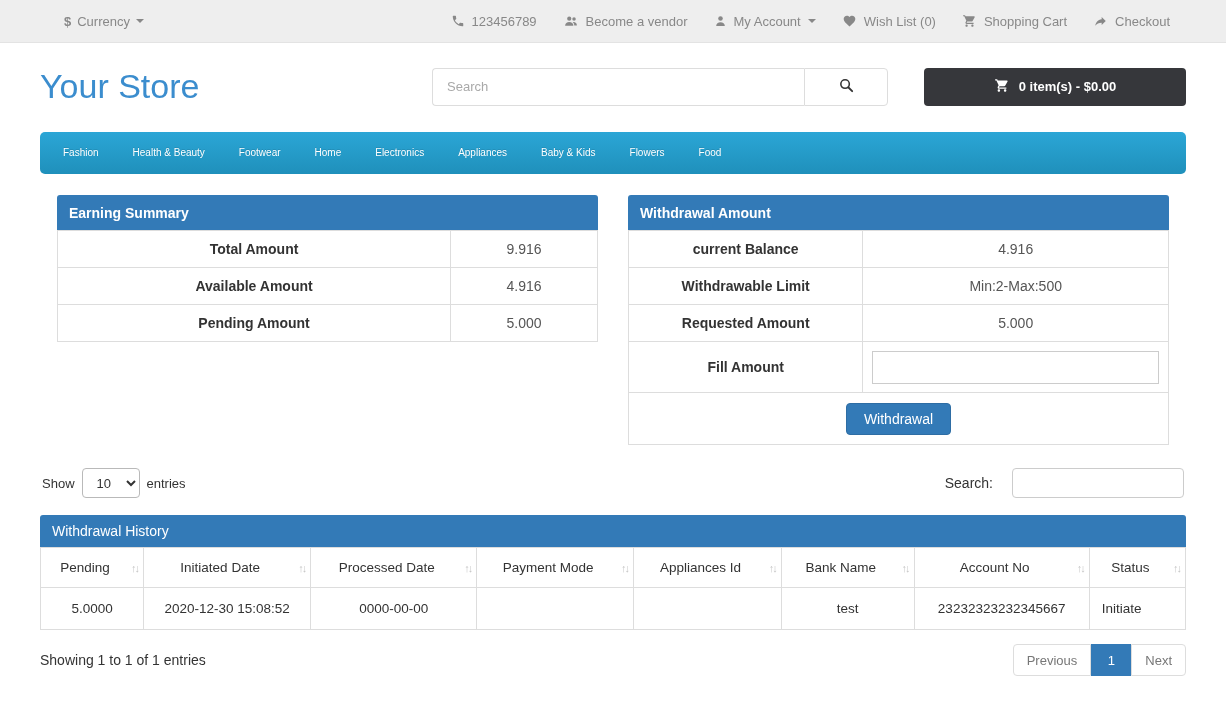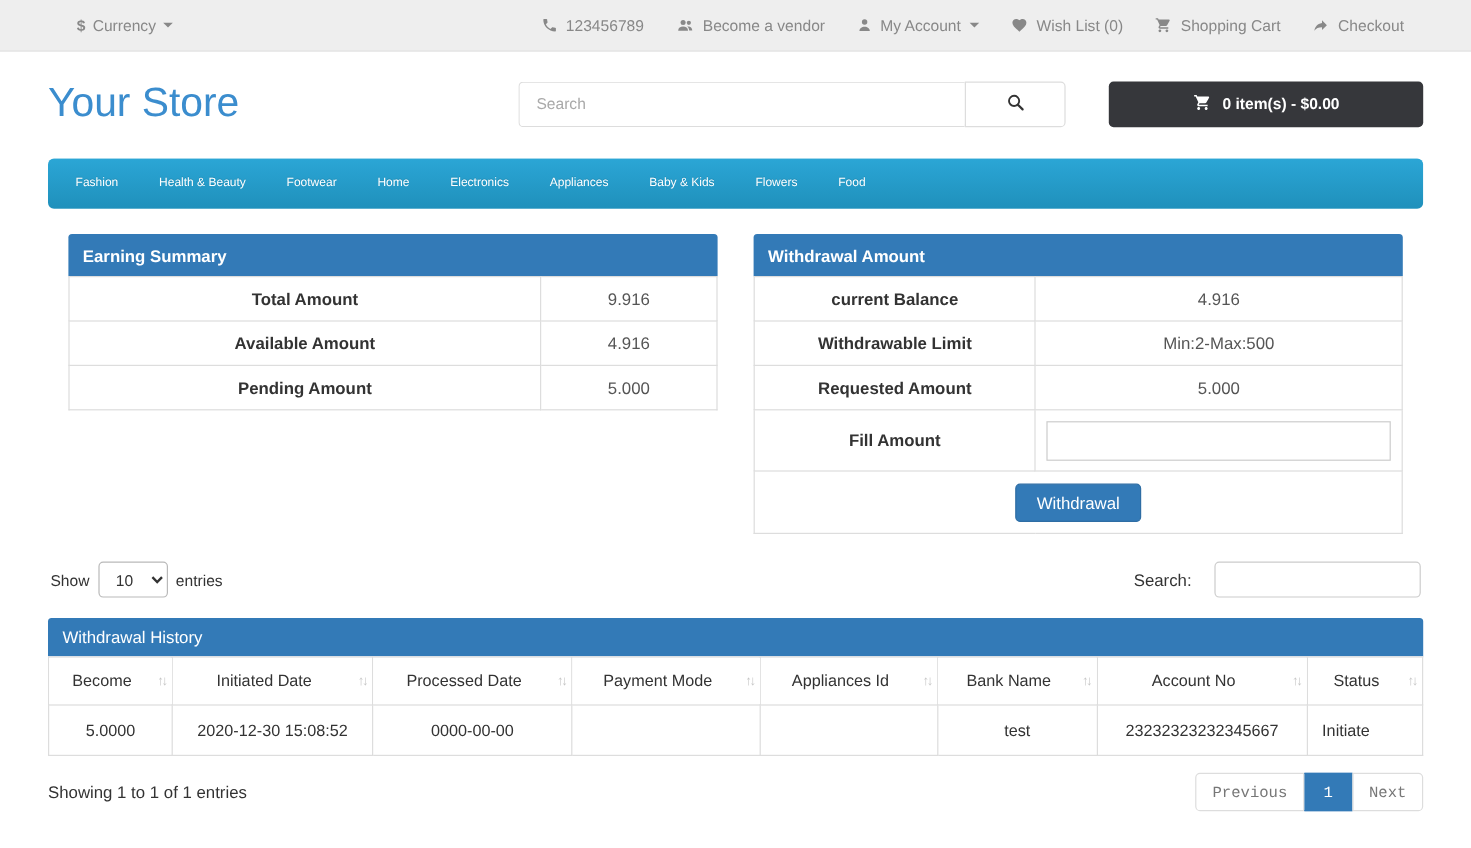--- a/index.html
+++ b/index.html
@@ -118,21 +118,21 @@
   .sort {
     position: absolute; right: 5px; top: 50%; transform: translateY(-50%);
     color: #c6c6c6; font-size: 11px; letter-spacing: -2px;
   }
   .history td { height: 42px; border: 1px solid #ddd; text-align: center; color: #333; font-size: 13.5px; }
   .history td.status-cell { text-align: left; padding-left: 12px; }
 
   
   .history-footer { display: flex; justify-content: space-between; align-items: center; margin-top: 14px; }
   .info { font-size: 14px; color: #333; }
-  .pagination { display: flex; font-family: Liberation Mono, monospace; }
+  .pagination { display: flex; }
   .page-btn {
     height: 32px; min-width: 40px; padding: 0 13px; display: flex; align-items: center;
     justify-content: center; border: 1px solid #ddd; background: #fff; color: #777;
     font-size: 13px; cursor: pointer;
   }
   .page-btn.prev { border-radius: 4px 0 0 4px; }
   .page-btn.num { border-left: none; border-right: none; }
   .page-btn.active { background: #337ab7; border-color: #337ab7; color: #fff; }
   .page-btn.next { border-radius: 0 4px 4px 0; }
 </style>
@@ -312,21 +312,21 @@
           <col style="width:14.6%">
           <col style="width:14.5%">
           <col style="width:13.7%">
         <col style="width:12.9%">
           <col style="width:11.6%">
           <col style="width:15.3%">
           <col style="width:8.4%">
       </colgroup>
       <thead>
         <tr>
-          <th><span>Become</span><span class="sort">↑↓</span></th>
+          <th><span>Pending</span><span class="sort">↑↓</span></th>
           <th><span>Initiated Date</span><span class="sort">↑↓</span></th>
           <th><span>Processed Date</span><span class="sort">↑↓</span></th>
           <th><span>Payment Mode</span><span class="sort">↑↓</span></th>
           <th><span>Appliances Id</span><span class="sort">↑↓</span></th>
           <th><span>Bank Name</span><span class="sort">↑↓</span></th>
           <th><span>Account No</span><span class="sort">↑↓</span></th>
           <th><span>Status</span><span class="sort">↑↓</span></th>
         </tr>
       </thead>
       <tbody>

